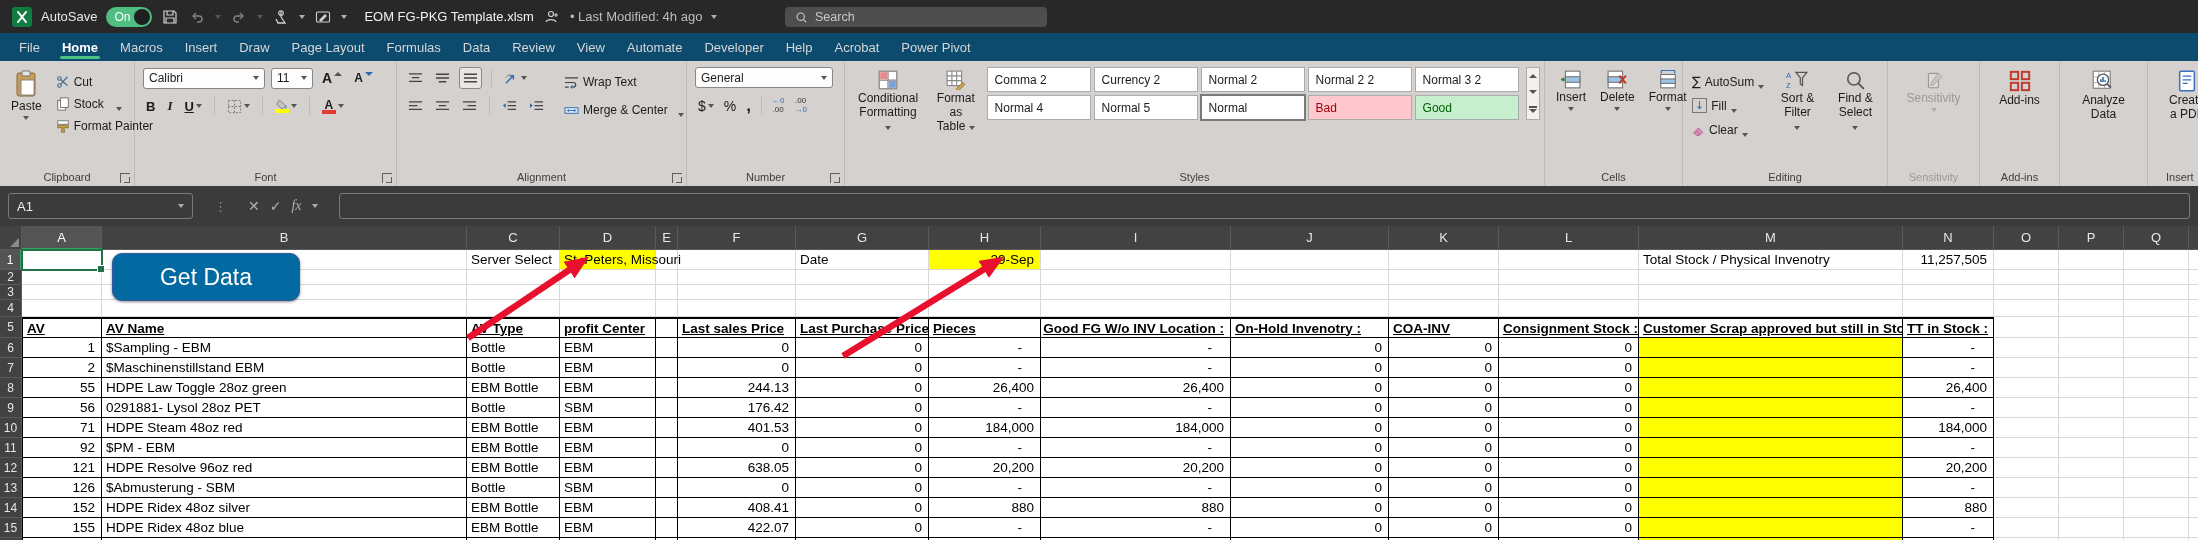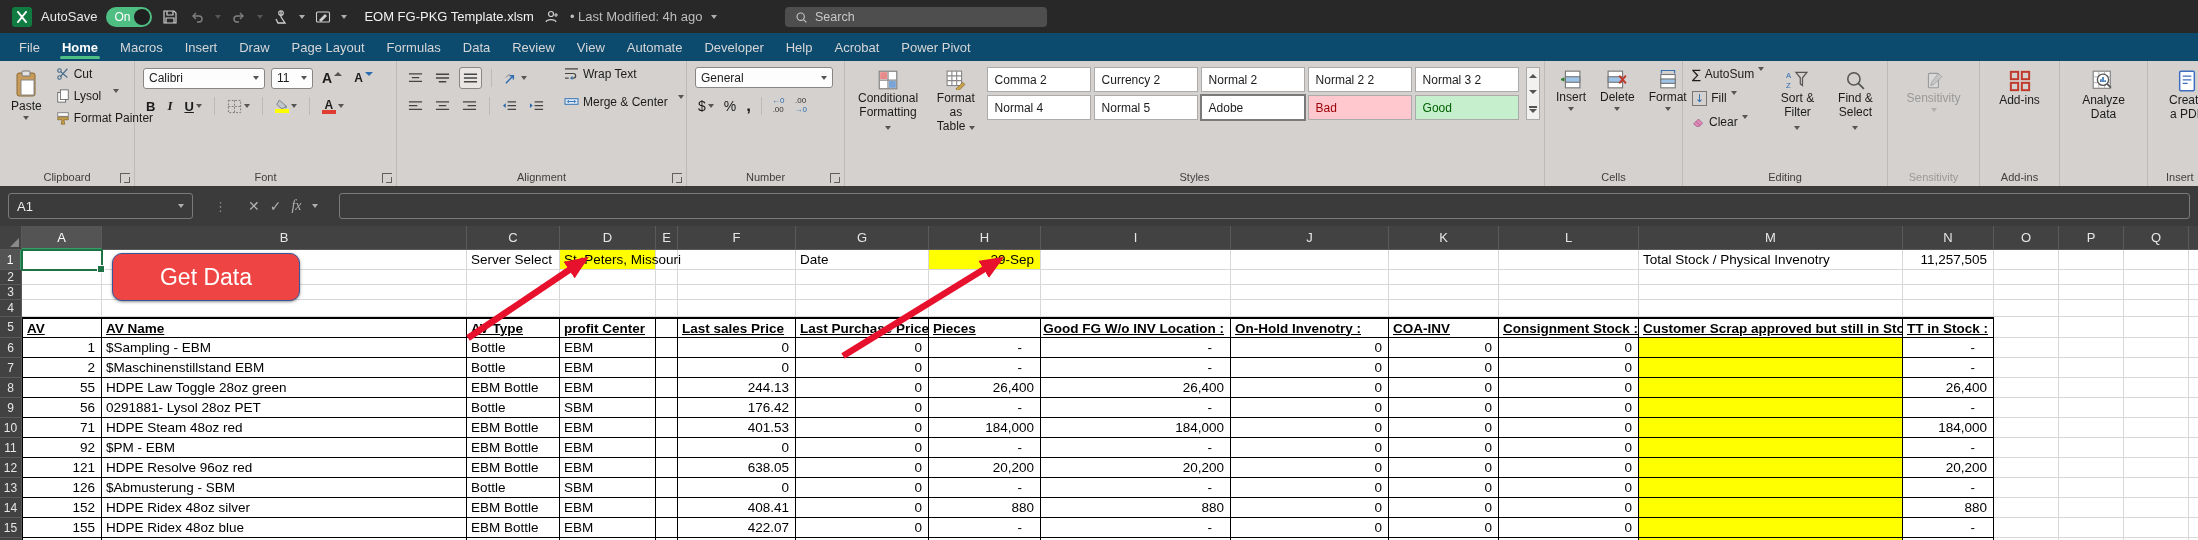--- a/index.html
+++ b/index.html
@@ -29,21 +29,21 @@
   .tab.active::after{content:"";position:absolute;left:9px;right:9px;bottom:2px;height:3px;background:#4ec084;border-radius:2px}
 
   
   .ribbon{height:125px;background:#d4d1cf;display:flex;align-items:stretch;overflow:hidden;color:#1c1c1c}
   .grp{display:flex;flex-direction:column;border-right:1px solid #bdbab8;flex-shrink:0;position:relative}
   .gbody{flex:1;display:flex;align-items:flex-start;padding:6px 4px 0 4px}
   .gfoot{height:18px;display:flex;align-items:center;justify-content:center;font-size:11px;color:#3f3f3f;position:relative}
   .dl{position:absolute;right:4px;bottom:3px;width:10px;height:10px;border-left:1px solid #5f5f5f;border-top:1px solid #5f5f5f;cursor:pointer}
   .dl::after{content:"";position:absolute;right:0;bottom:0;width:5px;height:5px;border-right:1.5px solid #5f5f5f;border-bottom:1.5px solid #5f5f5f}
   .bigbtn{display:flex;flex-direction:column;align-items:center;gap:2px;padding:3px 7px;border-radius:3px;cursor:pointer;font-size:12px;text-align:center;line-height:1.15}
-  .sbtn{display:flex;align-items:flex-start;gap:4px;font-size:12px;height:22px;padding:0 3px;border-radius:3px;cursor:pointer;white-space:nowrap}
+  .sbtn{display:flex;align-items:flex-end;gap:4px;font-size:12px;height:22px;padding:0 3px;border-radius:3px;cursor:pointer;white-space:nowrap}
   .smallcol{display:flex;flex-direction:column;justify-content:flex-start}
   .rsel{background:#fdfdfd;border:1px solid #878787;border-radius:3px;height:21px;font-size:12px;display:flex;align-items:center;padding:0 5px;justify-content:space-between;cursor:pointer}
   .fr{display:flex;align-items:center;gap:6px}
   .iconbtn{display:flex;align-items:center;gap:2px;height:22px;padding:0 3px;border-radius:3px;cursor:pointer}
   .iconbtn.boxed{border:1px solid #8a8886;background:#e9e6e4}
   .clrbar{width:14px;height:4px;margin-top:-1px}
   .glyph{font-weight:bold;font-size:13px}
   .divv{width:1px;background:#bdbab8;align-self:stretch;margin:2px 3px}
   .gallery{display:grid;grid-template-columns:repeat(5,104px);grid-auto-rows:25px;gap:3px}
   .gcell{background:#fff;border:1px solid #ababab;font-size:12px;display:flex;align-items:center;padding-left:7px;cursor:pointer;white-space:nowrap;overflow:hidden}
@@ -80,21 +80,21 @@
   .c.fill{flex:1;border-right:none}
   .c.r{justify-content:flex-end;padding-right:6px}
   .c.dash{padding-right:18px}
   .c.yl{background:#ffff00}
   .c.ovf{overflow:visible;position:relative;z-index:3}
   .c.tc{border-right:1px solid #000;border-bottom:1px solid #000}
   .c.tt{border-top:2px solid #000}
   .c.tl{border-left:1px solid #000}
   .c.th{font-weight:bold;text-decoration:underline}
 
-  .getdata{position:absolute;left:112px;top:27px;width:188px;height:48px;background:#ef4444;border:1px solid #35589c;border-radius:10px;color:#fff;font-size:23px;display:flex;align-items:center;justify-content:center;box-shadow:0 1px 3px rgba(0,0,0,.45);cursor:pointer}
+  .getdata{position:absolute;left:112px;top:27px;width:188px;height:48px;background:#0369a1;border:1px solid #35589c;border-radius:10px;color:#fff;font-size:23px;display:flex;align-items:center;justify-content:center;box-shadow:0 1px 3px rgba(0,0,0,.45);cursor:pointer}
   .a1sel{position:absolute;left:21px;top:23px;width:82px;height:22px;border:2px solid #1f7244;pointer-events:none;z-index:4}
   .a1sel::after{content:"";position:absolute;right:-4px;bottom:-4px;width:6px;height:6px;background:#1f7244;border:1px solid #fff}
   .arrows{position:absolute;left:0;top:0;pointer-events:none;z-index:5}
 </style>
 </head>
 <body>
 
 <div class="app">
 
   <div class="tb">
@@ -206,21 +206,21 @@
                 <circle cx="4" cy="12" r="2" fill="none" stroke="#4a6d8c" stroke-width="1.3"></circle>
                 <circle cx="4" cy="4" r="2" fill="none" stroke="#4a6d8c" stroke-width="1.3"></circle>
               </svg>
             <span>Cut</span>
           </div>
           <div class="sbtn">
             <svg width="14" height="14" viewBox="0 0 16 16">
                 <rect x="2" y="4" width="9" height="11" fill="#fff" stroke="#666"></rect>
                 <rect x="5" y="1" width="9" height="11" fill="#fff" stroke="#666"></rect>
               </svg>
-            <span>Lysol</span>
+            <span>Stock</span>
             <span class="cd dk" style="margin-left:8px"></span>
           </div>
           <div class="sbtn">
             <svg width="14" height="14" viewBox="0 0 16 16">
                 <rect x="2" y="2" width="12" height="4" fill="#fff" stroke="#777"></rect>
                 <path d="M2 7h12v3H9l1 5H6l1-5H2z" fill="#c9a24b" stroke="#7d6023" stroke-width=".8"></path>
               </svg>
             <span>Format Painter</span>
           </div>
         </div>
@@ -432,21 +432,21 @@
           <span class="twoline"><span>Format as</span><br><span>Table</span> <span class="cd dk"></span></span>
         </div>
         <div class="gallery" id="gallery">
             <div class="gcell">Comma 2</div>
             <div class="gcell">Currency 2</div>
             <div class="gcell">Normal 2</div>
             <div class="gcell">Normal 2 2</div>
             <div class="gcell">Normal 3 2</div>
             <div class="gcell">Normal 4</div>
             <div class="gcell">Normal 5</div>
-            <div class="gcell gsel">Adobe</div>
+            <div class="gcell gsel">Normal</div>
             <div class="gcell bad">Bad</div>
             <div class="gcell good">Good</div>
           </div>
         <div class="gstrip">
           <span class="tri-u"></span>
           <span class="tri-d"></span>
           <span style="display:flex;flex-direction:column;align-items:center">
               <span style="width:8px;height:1.5px;background:#555;margin-bottom:1px"></span>
               <span class="tri-d"></span>
             </span>

